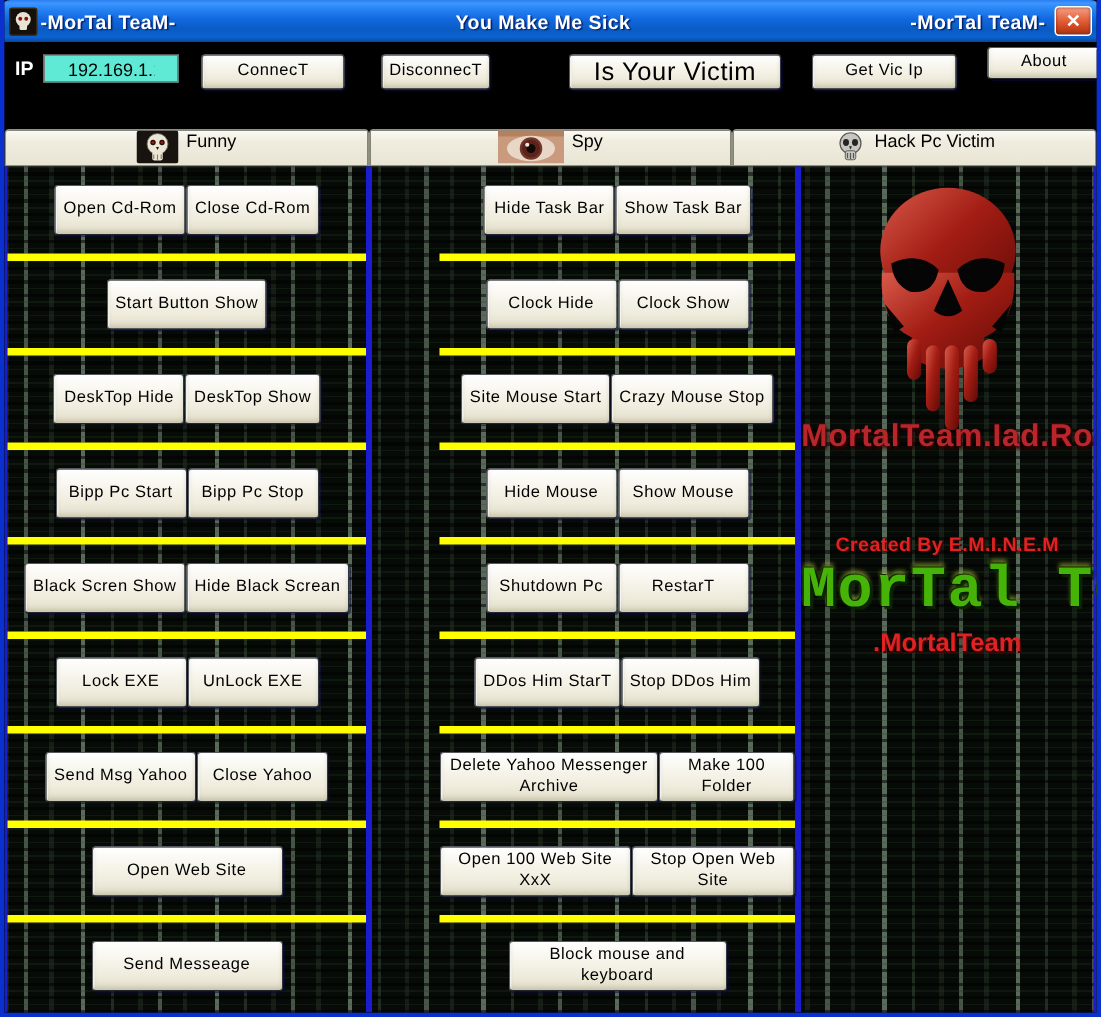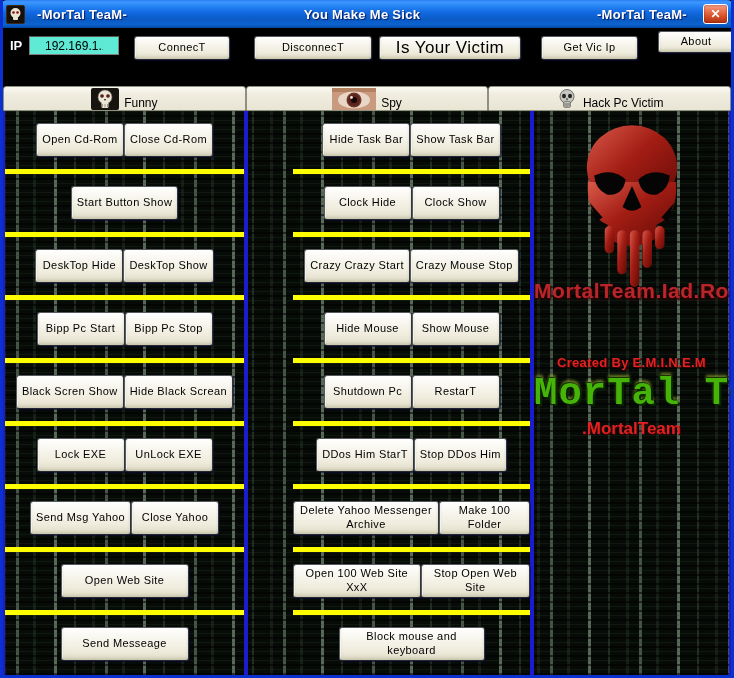--- a/index.html
+++ b/index.html
@@ -7,21 +7,21 @@
   .window{
     position:relative; width:734px; height:678px; background:#000;
     border-left:3px solid #0a31d0; border-right:3px solid #0a31d0; border-bottom:3px solid #0a31d0;
     overflow:hidden;
   }
   
   .titlebar{
     position:absolute; top:0; left:-3px; right:-3px; height:28px;
     background:linear-gradient(180deg,#2a7ef0 0%,#3f96ff 8%,#2886f5 20%,#1268e0 45%,#0a5bc4 70%,#0c63d0 88%,#0546a0 100%);
     border-radius:7px 7px 0 0;
-    display:flex; align-items:center; padding:0 6px; gap:12px;
+    display:flex; align-items:center; padding:0 6px; gap:2px;
   }
   .titlebar .ttext{ color:#fff; font-weight:bold; font-size:13px; text-shadow:1px 1px 1px rgba(0,0,60,.75); letter-spacing:.3px; white-space:nowrap;}
   .title-center{ flex:1; text-align:center; }
   .appicon{ width:19px; height:19px; background:#15100c; border:1px solid #3a2a18; border-radius:2px; display:flex; align-items:center; justify-content:center; }
   .closebtn{
     width:25px; height:20px; margin-left:4px;
     background:linear-gradient(180deg,#f3a188 0%,#e66a43 40%,#d04a22 70%,#aa3313 100%);
     border:1px solid #fff; border-radius:3px; color:#fff; font-weight:bold; font-size:12px;
     display:flex; align-items:center; justify-content:center; cursor:pointer;
     box-shadow:inset 0 0 2px rgba(120,20,0,.8);
@@ -36,28 +36,28 @@
   }
   .xpbtn{
     background:linear-gradient(180deg,#ffffff 0%,#f6f4ea 40%,#efecdd 70%,#dfdcc8 100%);
     border:1px solid #565a5e; border-bottom-color:#23262e; border-right-color:#30343c;
     border-radius:3px; color:#000; font-size:11px; font-family:"Liberation Sans", sans-serif;
     letter-spacing:.4px; line-height:1.25; cursor:pointer;
     box-shadow:1px 1px 0 rgba(10,10,60,.55), inset 0 -2px 3px rgba(160,155,120,.35), inset 1px 1px 0 #fff;
   }
   .tb{ position:absolute; height:24px; }
   .btn-connect{ left:131px; top:8px; width:96px; }
-  .btn-disconnect{ left:251px; top:8px; width:118px; }
+  .btn-disconnect{ left:251px; top:8px; width:73px; }
   .btn-victim{ left:376px; top:8px; width:142px; font-size:17px;}
   .btn-getip{ left:538px; top:8px; width:97px; }
   .btn-about{ left:655px; top:3px; width:76px; height:22px; }
   
   .tabstrip{ position:absolute; top:86px; left:0; right:0; height:25px; display:flex; background:#000; }
   .tab{
-    flex:1; display:flex; align-items:flex-end; justify-content:center; gap:5px;
+    flex:1; display:flex; align-items:flex-start; justify-content:center; gap:5px;
     background:linear-gradient(180deg,#fbfaf4 0%,#f0ede0 30%,#e9e5d4 100%);
     border:1px solid #90907e; border-radius:3px 3px 0 0; font-size:12px; color:#000; cursor:pointer;
   }
   .tab + .tab{ border-left:1px solid #90907e; }
   
   .main{
     position:absolute; top:111px; left:0; right:0; bottom:0; display:flex;
     background-color:#070b07;
     background-image:
       repeating-linear-gradient(0deg, rgba(0,0,0,.55) 0 2px, rgba(0,0,0,0) 2px 5px, rgba(40,60,40,.25) 5px 6px, rgba(0,0,0,0) 6px 9px),
@@ -210,21 +210,21 @@
           <button class="xpbtn">Hide Task Bar</button>
           <button class="xpbtn">Show Task Bar</button>
         </div>
         <div class="sep"></div>
         <div class="btn-row">
           <button class="xpbtn">Clock Hide</button>
           <button class="xpbtn">Clock Show</button>
         </div>
         <div class="sep"></div>
         <div class="btn-row">
-          <button class="xpbtn">Crazy Crazy Start</button>
+          <button class="xpbtn">Site Mouse Start</button>
           <button class="xpbtn">Crazy Mouse Stop</button>
         </div>
         <div class="sep"></div>
         <div class="btn-row">
           <button class="xpbtn">Hide Mouse</button>
           <button class="xpbtn">Show Mouse</button>
         </div>
         <div class="sep"></div>
         <div class="btn-row">
           <button class="xpbtn">Shutdown Pc</button>

